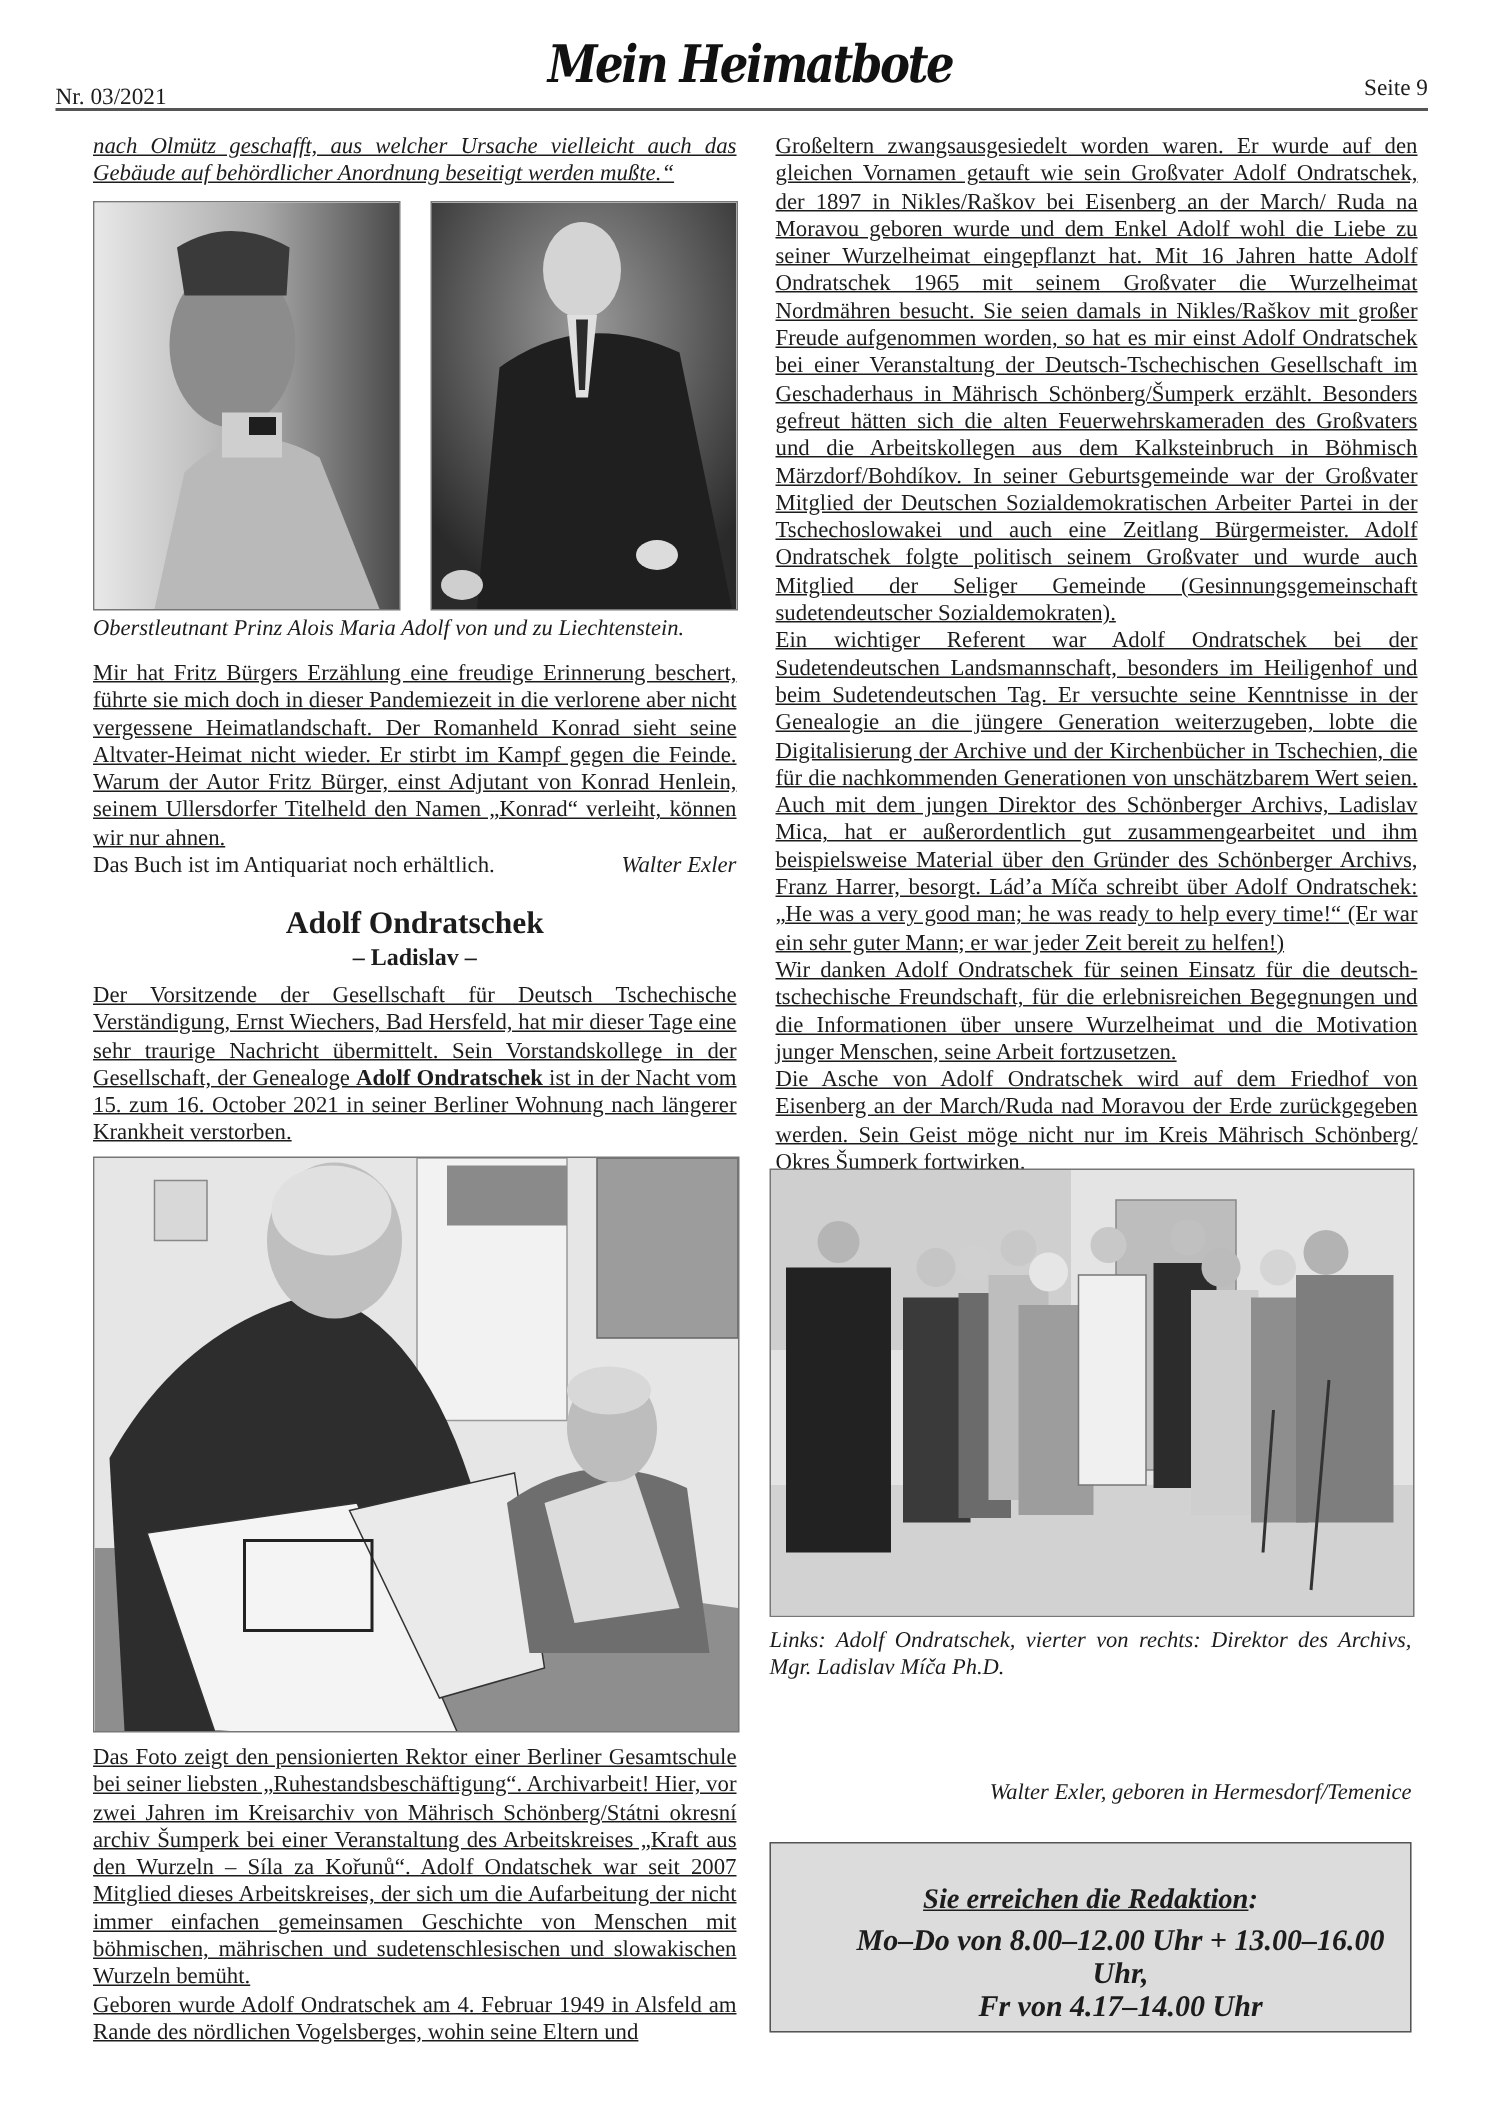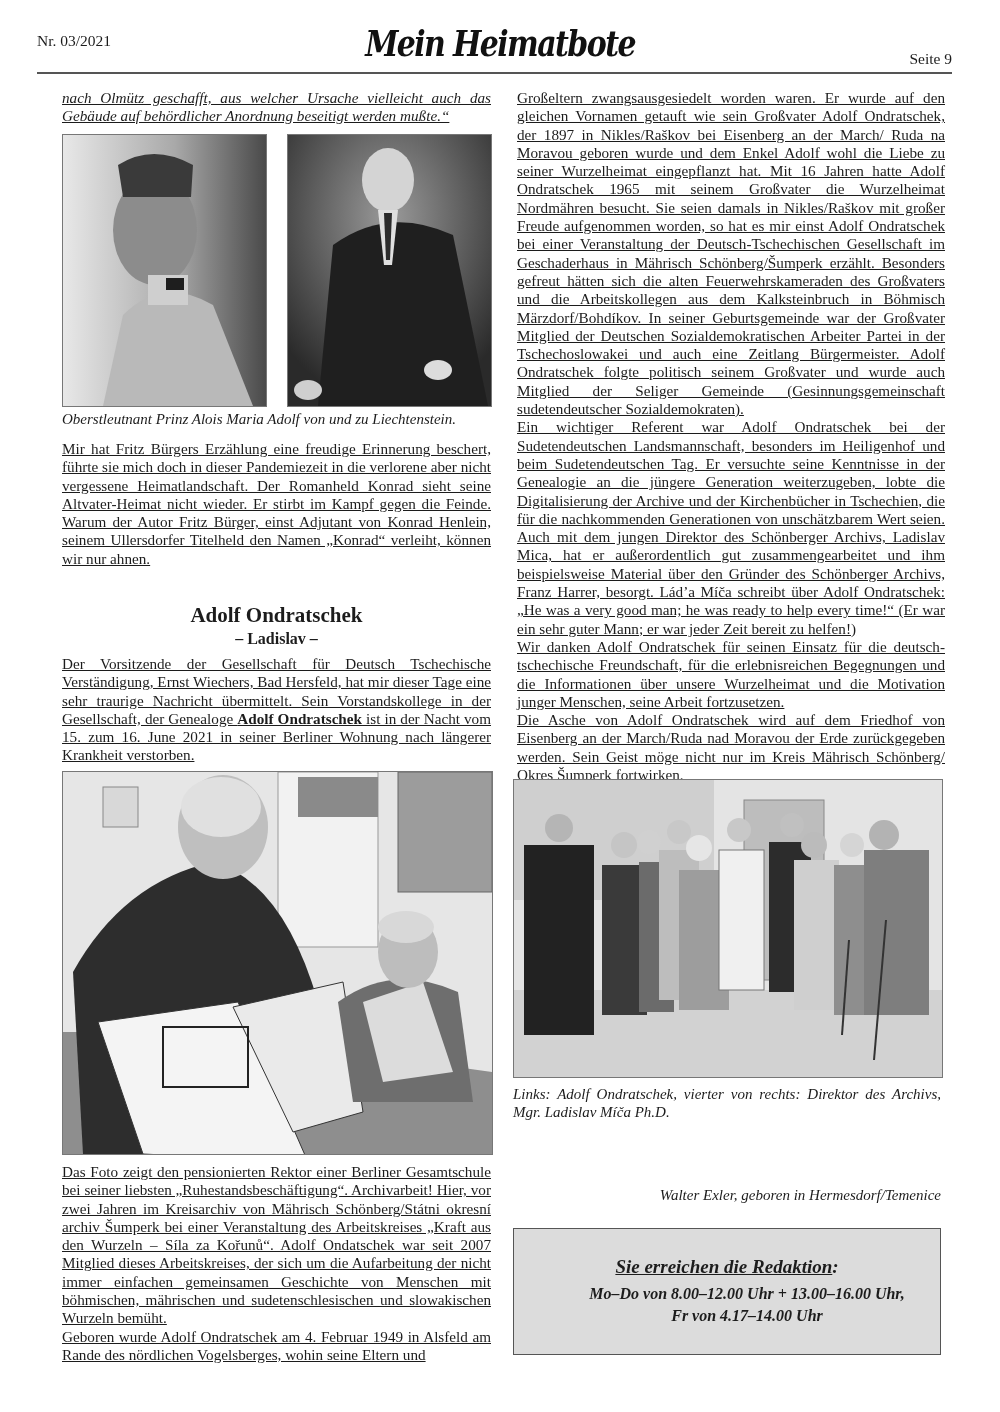--- a/index.html
+++ b/index.html
@@ -1,21 +1,21 @@
 <!DOCTYPE html>
 <html><head>
 <meta charset="utf-8">
 <style>
   html, body { margin: 0; padding: 0; background: #ffffff; }
   body { width: 1000px; height: 1412px; position: relative; overflow: hidden;
          font-family: "Liberation Serif", "DejaVu Serif", serif; color: #1c1c1c; }
   .abs { position: absolute; }
 
   
-  .hdr-left { left: 37px; top: 32px; font-size: 15.5px; }
+  .hdr-left { left: 37px; top: 56px; font-size: 15.5px; }
   .hdr-right { right: 48px; top: 50px; font-size: 15.5px; }
   .masthead { left: 0; width: 1000px; top: 26px; text-align: center;
               font-family: "DejaVu Serif", serif; font-weight: 900; font-size: 30px;
               letter-spacing: -1.6px; font-style: italic; transform: scaleY(1.15); color:#111; }
   .hdr-rule { left: 37px; width: 915px; top: 72px; height: 2px; background: #555; }
 
   .col-text { font-size: 15.2px; line-height: 18.3px; text-align: justify; hyphens: manual; }
   .col-text p { margin: 0; text-decoration: underline; }
   .italic { font-style: italic; }
   .right-col { left: 517px; width: 428px; }
@@ -29,21 +29,21 @@
 
   .headline { left: 62px; width: 429px; top: 603px; text-align: center;
               font-weight: bold; font-size: 21px; }
   .subhead { left: 62px; width: 429px; top: 630px; text-align: center;
              font-weight: bold; font-size: 16px; }
 
   .contact-box { left: 513px; top: 1228px; width: 428px; height: 127px;
                  background: #dcdcdc; border: 1px solid #555; text-align: center;
                  font-weight: bold; font-style: italic; box-sizing: border-box; padding-top: 26px; }
   .contact-title { font-size: 19px; text-decoration: underline; line-height: 24px; }
-  .contact-line { font-size: 16px; line-height: 22px; margin-left: 40px; }
+  .contact-line { font-size: 20px; line-height: 22px; margin-left: 40px; }
 </style>
 </head>
 <body>
 
 <div class="abs hdr-left">Nr. 03/2021</div>
 <div class="abs masthead">Mein Heimatbote</div>
 <div class="abs hdr-right">Seite 9</div>
 <div class="abs hdr-rule"></div>
 
 <div class="abs col-text italic" style="left:62px; width:429px; top:89px;">
@@ -82,27 +82,31 @@
     <path d="M96 78 L104 78 L102 125 L98 125 Z" fill="#2c2c2c"></path>
     <ellipse cx="20" cy="255" rx="14" ry="10" fill="#cfcfcf"></ellipse>
     <ellipse cx="150" cy="235" rx="14" ry="10" fill="#dcdcdc"></ellipse>
   </svg>
 </div>
 
 <div class="abs caption" style="left:62px; top:410px; width:440px;">Oberstleutnant Prinz Alois Maria Adolf von und zu Liechtenstein.</div>
 
 <div class="abs col-text" style="left:62px; width:429px; top:440px;">
   <p>Mir hat Fritz Bürgers Erzählung eine freudige Erinnerung beschert, führte sie mich doch in dieser Pandemiezeit in die verlorene aber nicht vergessene Heimatlandschaft. Der Romanheld Konrad sieht seine Altvater-Heimat nicht wieder. Er stirbt im Kampf gegen die Feinde. Warum der Autor Fritz Bürger, einst Adjutant von Konrad Henlein, seinem Ullersdorfer Titelheld den Namen „Konrad“ verleiht, können wir nur ahnen.</p>
+  <div class="byline-row">
+    <span>Das Buch ist im Antiquariat noch erhältlich.</span>
+    <span class="italic">Walter Exler</span>
+  </div>
 </div>
 
 <div class="abs headline">Adolf Ondratschek</div>
 <div class="abs subhead">– Ladislav –</div>
 
 <div class="abs col-text" style="left:62px; width:429px; top:655px;">
-  <p><span>Der Vorsitzende der Gesellschaft für Deutsch Tschechische Verständigung, Ernst Wiechers, Bad Hersfeld, hat mir dieser Tage eine sehr traurige Nachricht übermittelt. Sein Vorstandskollege in der Gesellschaft, der Genealoge </span><b>Adolf Ondratschek</b><span> ist in der Nacht vom 15. zum 16. June 2021 in seiner Berliner Wohnung nach längerer Krankheit verstorben.</span></p>
+  <p><span>Der Vorsitzende der Gesellschaft für Deutsch Tschechische Verständigung, Ernst Wiechers, Bad Hersfeld, hat mir dieser Tage eine sehr traurige Nachricht übermittelt. Sein Vorstandskollege in der Gesellschaft, der Genealoge </span><b>Adolf Ondratschek</b><span> ist in der Nacht vom 15. zum 16. October 2021 in seiner Berliner Wohnung nach längerer Krankheit verstorben.</span></p>
 </div>
 
 <div class="photo" style="left:62px; top:771px; width:429px; height:382px;">
   <svg viewBox="0 0 429 382" preserveAspectRatio="none">
     <rect width="429" height="382" fill="#e6e6e6"></rect>
     <rect x="215" y="0" width="100" height="175" fill="#f2f2f2" stroke="#999"></rect>
     <rect x="235" y="5" width="80" height="40" fill="#8a8a8a"></rect>
     <rect x="335" y="0" width="94" height="120" fill="#9c9c9c" stroke="#666"></rect>
     <rect x="40" y="15" width="35" height="40" fill="#d8d8d8" stroke="#888"></rect>
     <path d="M0 382 L0 260 L140 260 L429 300 L429 382 Z" fill="#8e8e8e"></path>

